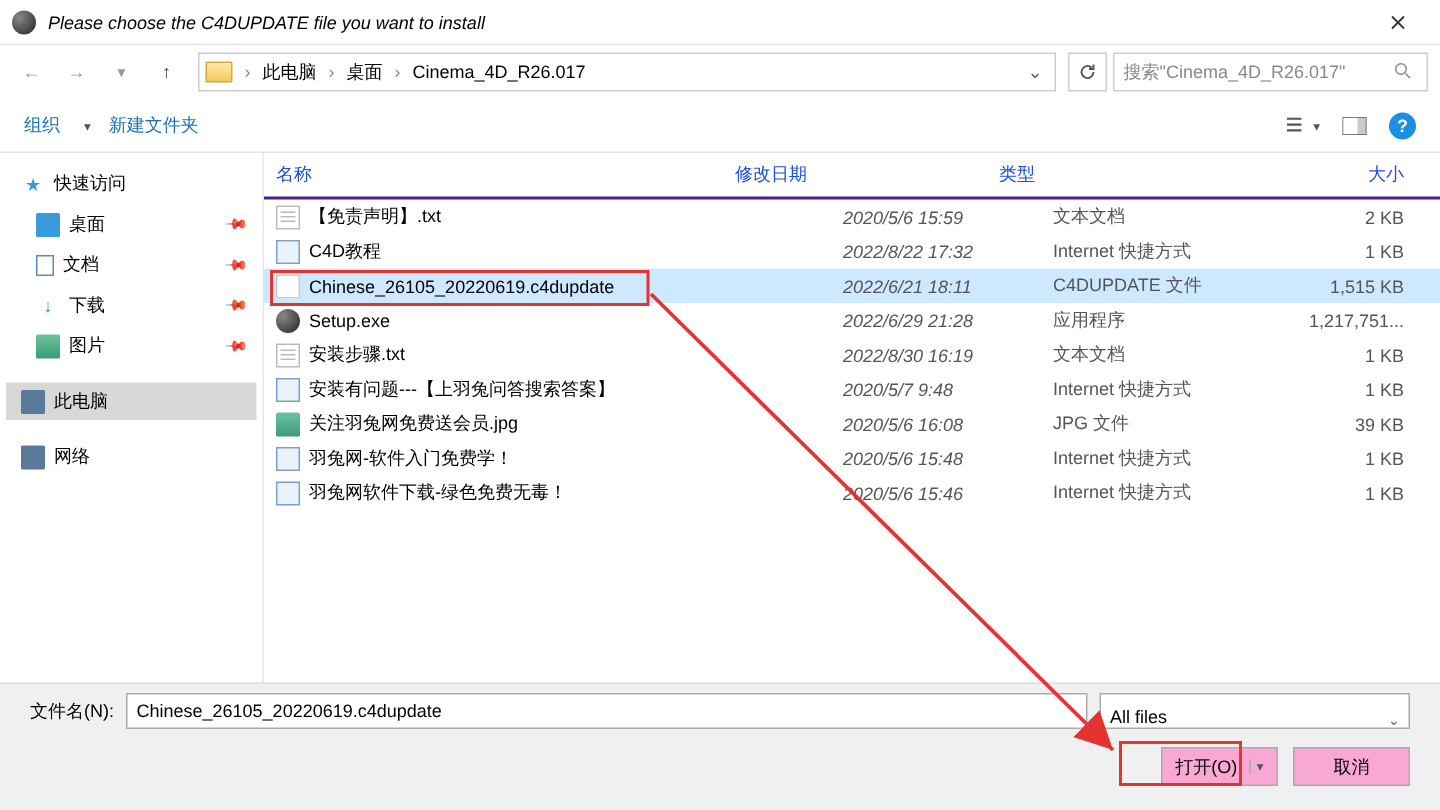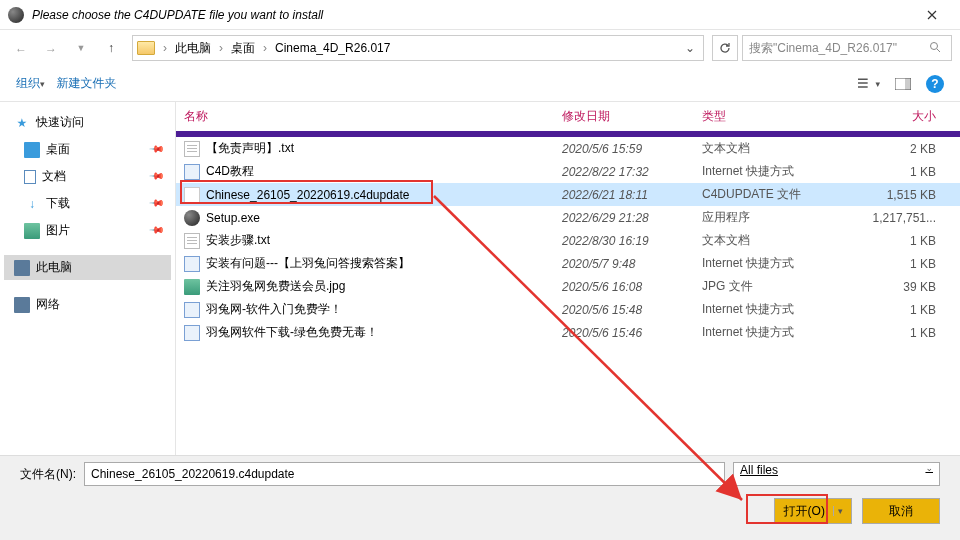--- a/index.html
+++ b/index.html
@@ -16,21 +16,21 @@
 .breadcrumb { flex: 1; height: 26px; border: 1px solid #ccc; display: flex; align-items: center; padding: 0 4px; gap: 2px; margin: 0 4px; }
 .breadcrumb .folder-icon { width: 18px; height: 14px; background: linear-gradient(#ffe9a6, #f5c869); border: 1px solid #d4a93a; border-radius: 1px; margin-right: 4px; }
 .breadcrumb .sep { color: #888; padding: 0 2px; }
 .breadcrumb .seg { padding: 2px 4px; cursor: pointer; }
 .breadcrumb .dd { color: #555; width: 18px; text-align: center; cursor: pointer; margin-left: auto; }
 .refresh-btn { width: 26px; height: 26px; border: 1px solid #ccc; display: flex; align-items: center; justify-content: center; cursor: pointer; }
 .searchbox { width: 210px; height: 26px; border: 1px solid #ccc; display: flex; align-items: center; padding: 0 6px; color: #888; }
 .searchbox .mag { margin-right: 4px; }
 
 .toolbar { height: 36px; display: flex; align-items: center; padding: 0 16px; gap: 12px; border-bottom: 1px solid #e5e5e5; }
-.toolbar .tb-link { color: #1a6fb5; cursor: pointer; display: flex; align-items: center; gap: 0; }
+.toolbar .tb-link { color: #1a6fb5; cursor: pointer; display: flex; align-items: center; gap: 16px; }
 .toolbar .spacer { flex: 1; }
 .toolbar .tb-icon { width: 22px; height: 22px; display: flex; align-items: center; justify-content: center; color: #555; cursor: pointer; }
 .toolbar .help { width: 18px; height: 18px; border-radius: 50%; background: #1a8fe3; color: #fff; display: flex; align-items: center; justify-content: center; font-weight: bold; cursor: pointer; }
 
 .body { display: flex; height: 356px; }
 
 .sidebar { width: 176px; padding: 8px 4px; border-right: 1px solid #e5e5e5; display: flex; flex-direction: column; gap: 2px; }
 .side-item { display: flex; align-items: center; padding: 4px 8px 4px 20px; cursor: pointer; position: relative; }
 .side-item.top { padding-left: 10px; }
 .side-item .pin { margin-left: auto; color: #999; font-size: 10px; transform: rotate(45deg); }
@@ -38,21 +38,21 @@
 .side-icon { width: 16px; height: 16px; margin-right: 6px; display: inline-flex; align-items: center; justify-content: center; }
 .ico-star { color: #3a9bdc; }
 .ico-desktop { background: #3a9bdc; border-radius: 1px; }
 .ico-doc { border: 1px solid #5a8bbd; background: #fff; width: 12px; height: 14px; }
 .ico-dl { color: #3a9bdc; font-weight: bold; }
 .ico-pic { background: linear-gradient(#6ec3a0,#3a9b7a); border-radius: 1px; }
 .ico-pc { background: #5a7a9a; border-radius: 1px; }
 .ico-net { background: #5a7a9a; border-radius: 1px; }
 
 .filelist { flex: 1; display: flex; flex-direction: column; }
-.headers { display: flex; padding: 6px 8px; color: #be185d; border-bottom: 6px solid #4c1d95; }
+.headers { display: flex; padding: 6px 8px; color: #1d4ed8; border-bottom: 2px solid #4c1d95; gap: 36px; }
 .col-name { flex: 1; }
 .col-date { width: 140px; }
 .col-type { width: 150px; }
 .col-size { width: 100px; text-align: right; padding-right: 16px; }
 .row { display: flex; padding: 3px 8px; align-items: center; cursor: pointer; }
 .row.selected { background: #cde8ff; }
 .row .file-icon { width: 16px; height: 16px; margin-right: 6px; display: inline-flex; align-items: center; justify-content: center; }
 .fi-txt { border: 1px solid #bbb; background: #fff; width: 12px; height: 14px; position: relative; }
 .fi-txt::after { content: ""; position: absolute; top: 3px; left: 2px; right: 2px; height: 1px; background: #bbb; box-shadow: 0 3px 0 #bbb, 0 6px 0 #bbb; }
 .fi-url { border: 1px solid #7aa0d4; background: #eaf2fb; width: 12px; height: 14px; }
@@ -67,23 +67,23 @@
 .highlight-box { position: absolute; border: 2px solid #e3342f; pointer-events: none; }
 .hl1 { top: 180px; left: 180px; width: 253px; height: 24px; }
 .hl2 { top: 494px; left: 746px; width: 82px; height: 30px; }
 
 .arrow { position: absolute; pointer-events: none; }
 
 .footer { position: absolute; bottom: 0; left: 0; right: 0; padding: 6px 20px 16px; background: #f0f0f0; border-top: 1px solid #ddd; }
 .fname-row { display: flex; align-items: center; gap: 8px; margin-bottom: 12px; }
 .fname-row label { white-space: nowrap; }
 .fname-row .fname-input { flex: 1; height: 24px; border: 1px solid #aaa; padding: 0 6px; background: #fff; }
-.fname-row .filter { width: 207px; height: 24px; border: 1px solid #aaa; background: #fff; display: flex; align-items: flex-start; padding: 0 6px; justify-content: space-between; cursor: pointer; text-decoration: underline; }
+.fname-row .filter { width: 207px; height: 24px; border: 1px solid #aaa; background: #fff; display: flex; align-items: flex-end; padding: 0 6px; justify-content: space-between; cursor: pointer; }
 .btn-row { display: flex; justify-content: flex-end; gap: 10px; }
-.btn { min-width: 78px; height: 26px; border: 1px solid #aaa; background: #eab308; display: flex; align-items: center; justify-content: center; cursor: pointer; padding: 0 8px; gap: 2px; }
+.btn { min-width: 78px; height: 26px; border: 1px solid #aaa; background: #f9a8d4; display: flex; align-items: center; justify-content: center; cursor: pointer; padding: 0 8px; gap: 2px; }
 .btn .dd-split { border-left: 1px solid #aaa; margin-left: 6px; padding-left: 4px; font-size: 9px; color: #555; }
 .sidebar .grp { margin-top: 10px; }
 </style>
 </head>
 <body>
 
 <div class="titlebar">
   <span class="app-icon"></span>
   <span class="title">Please choose the C4DUPDATE file you want to install</span>
   <span class="close">

